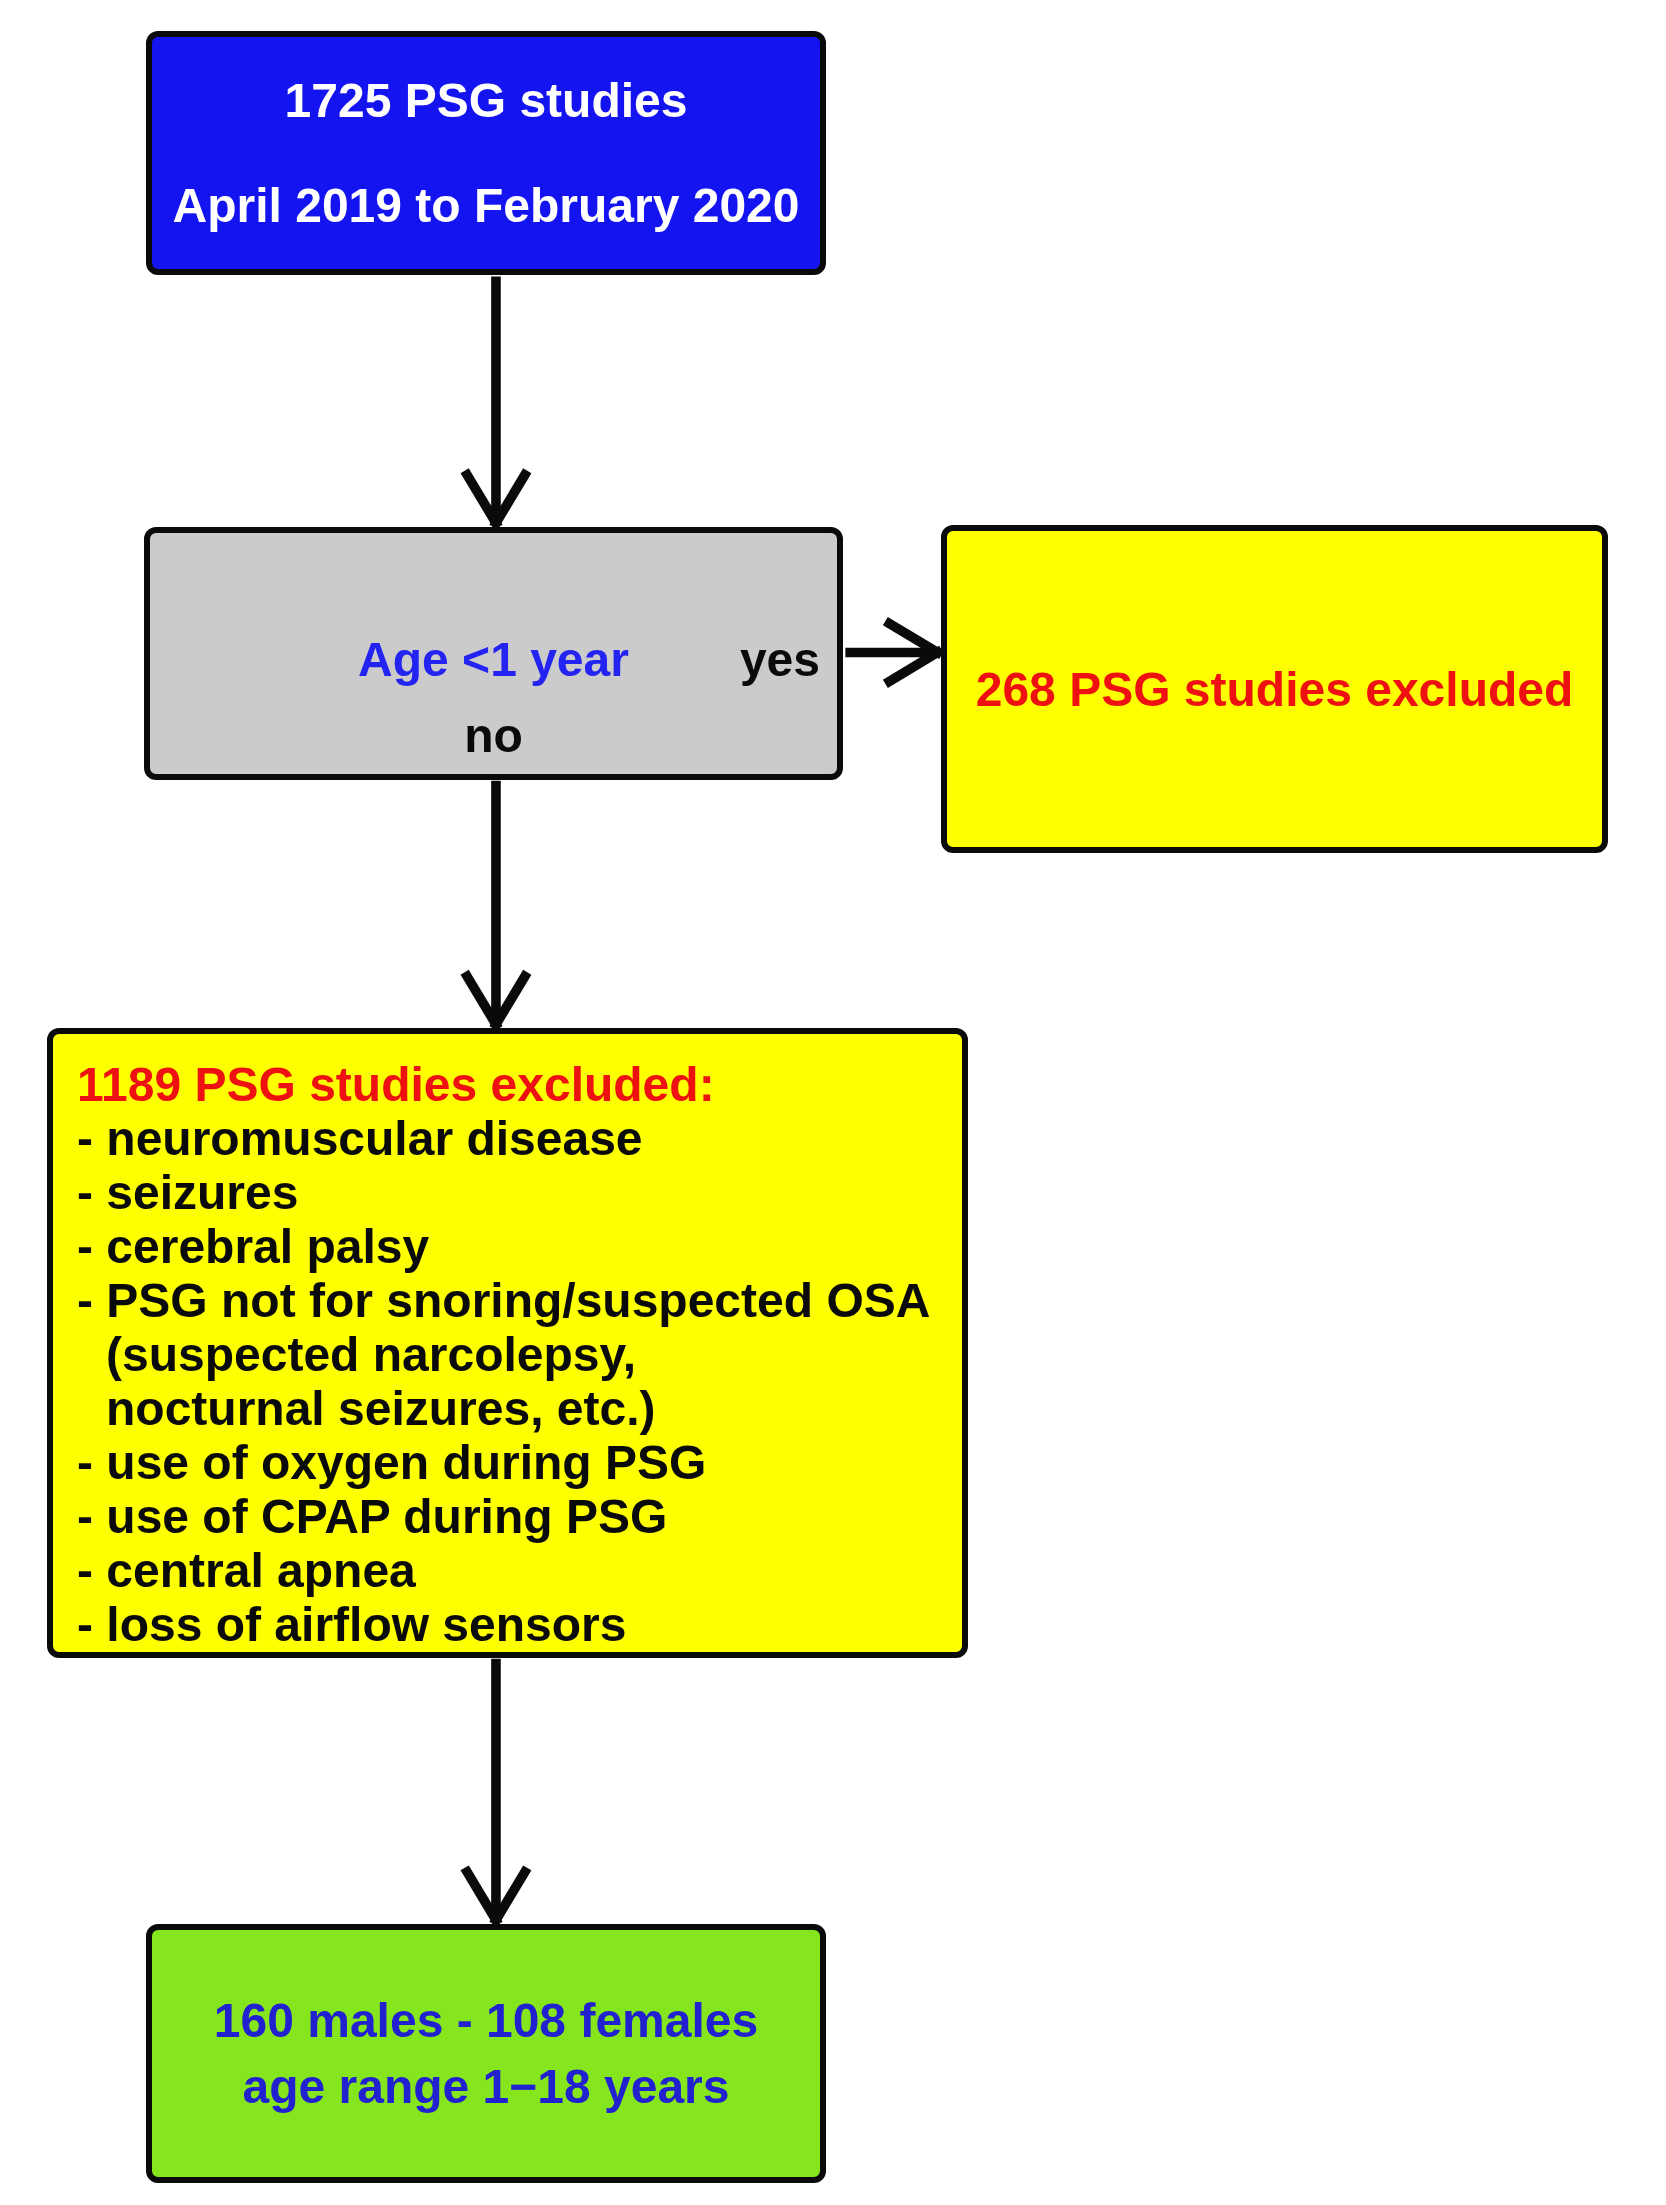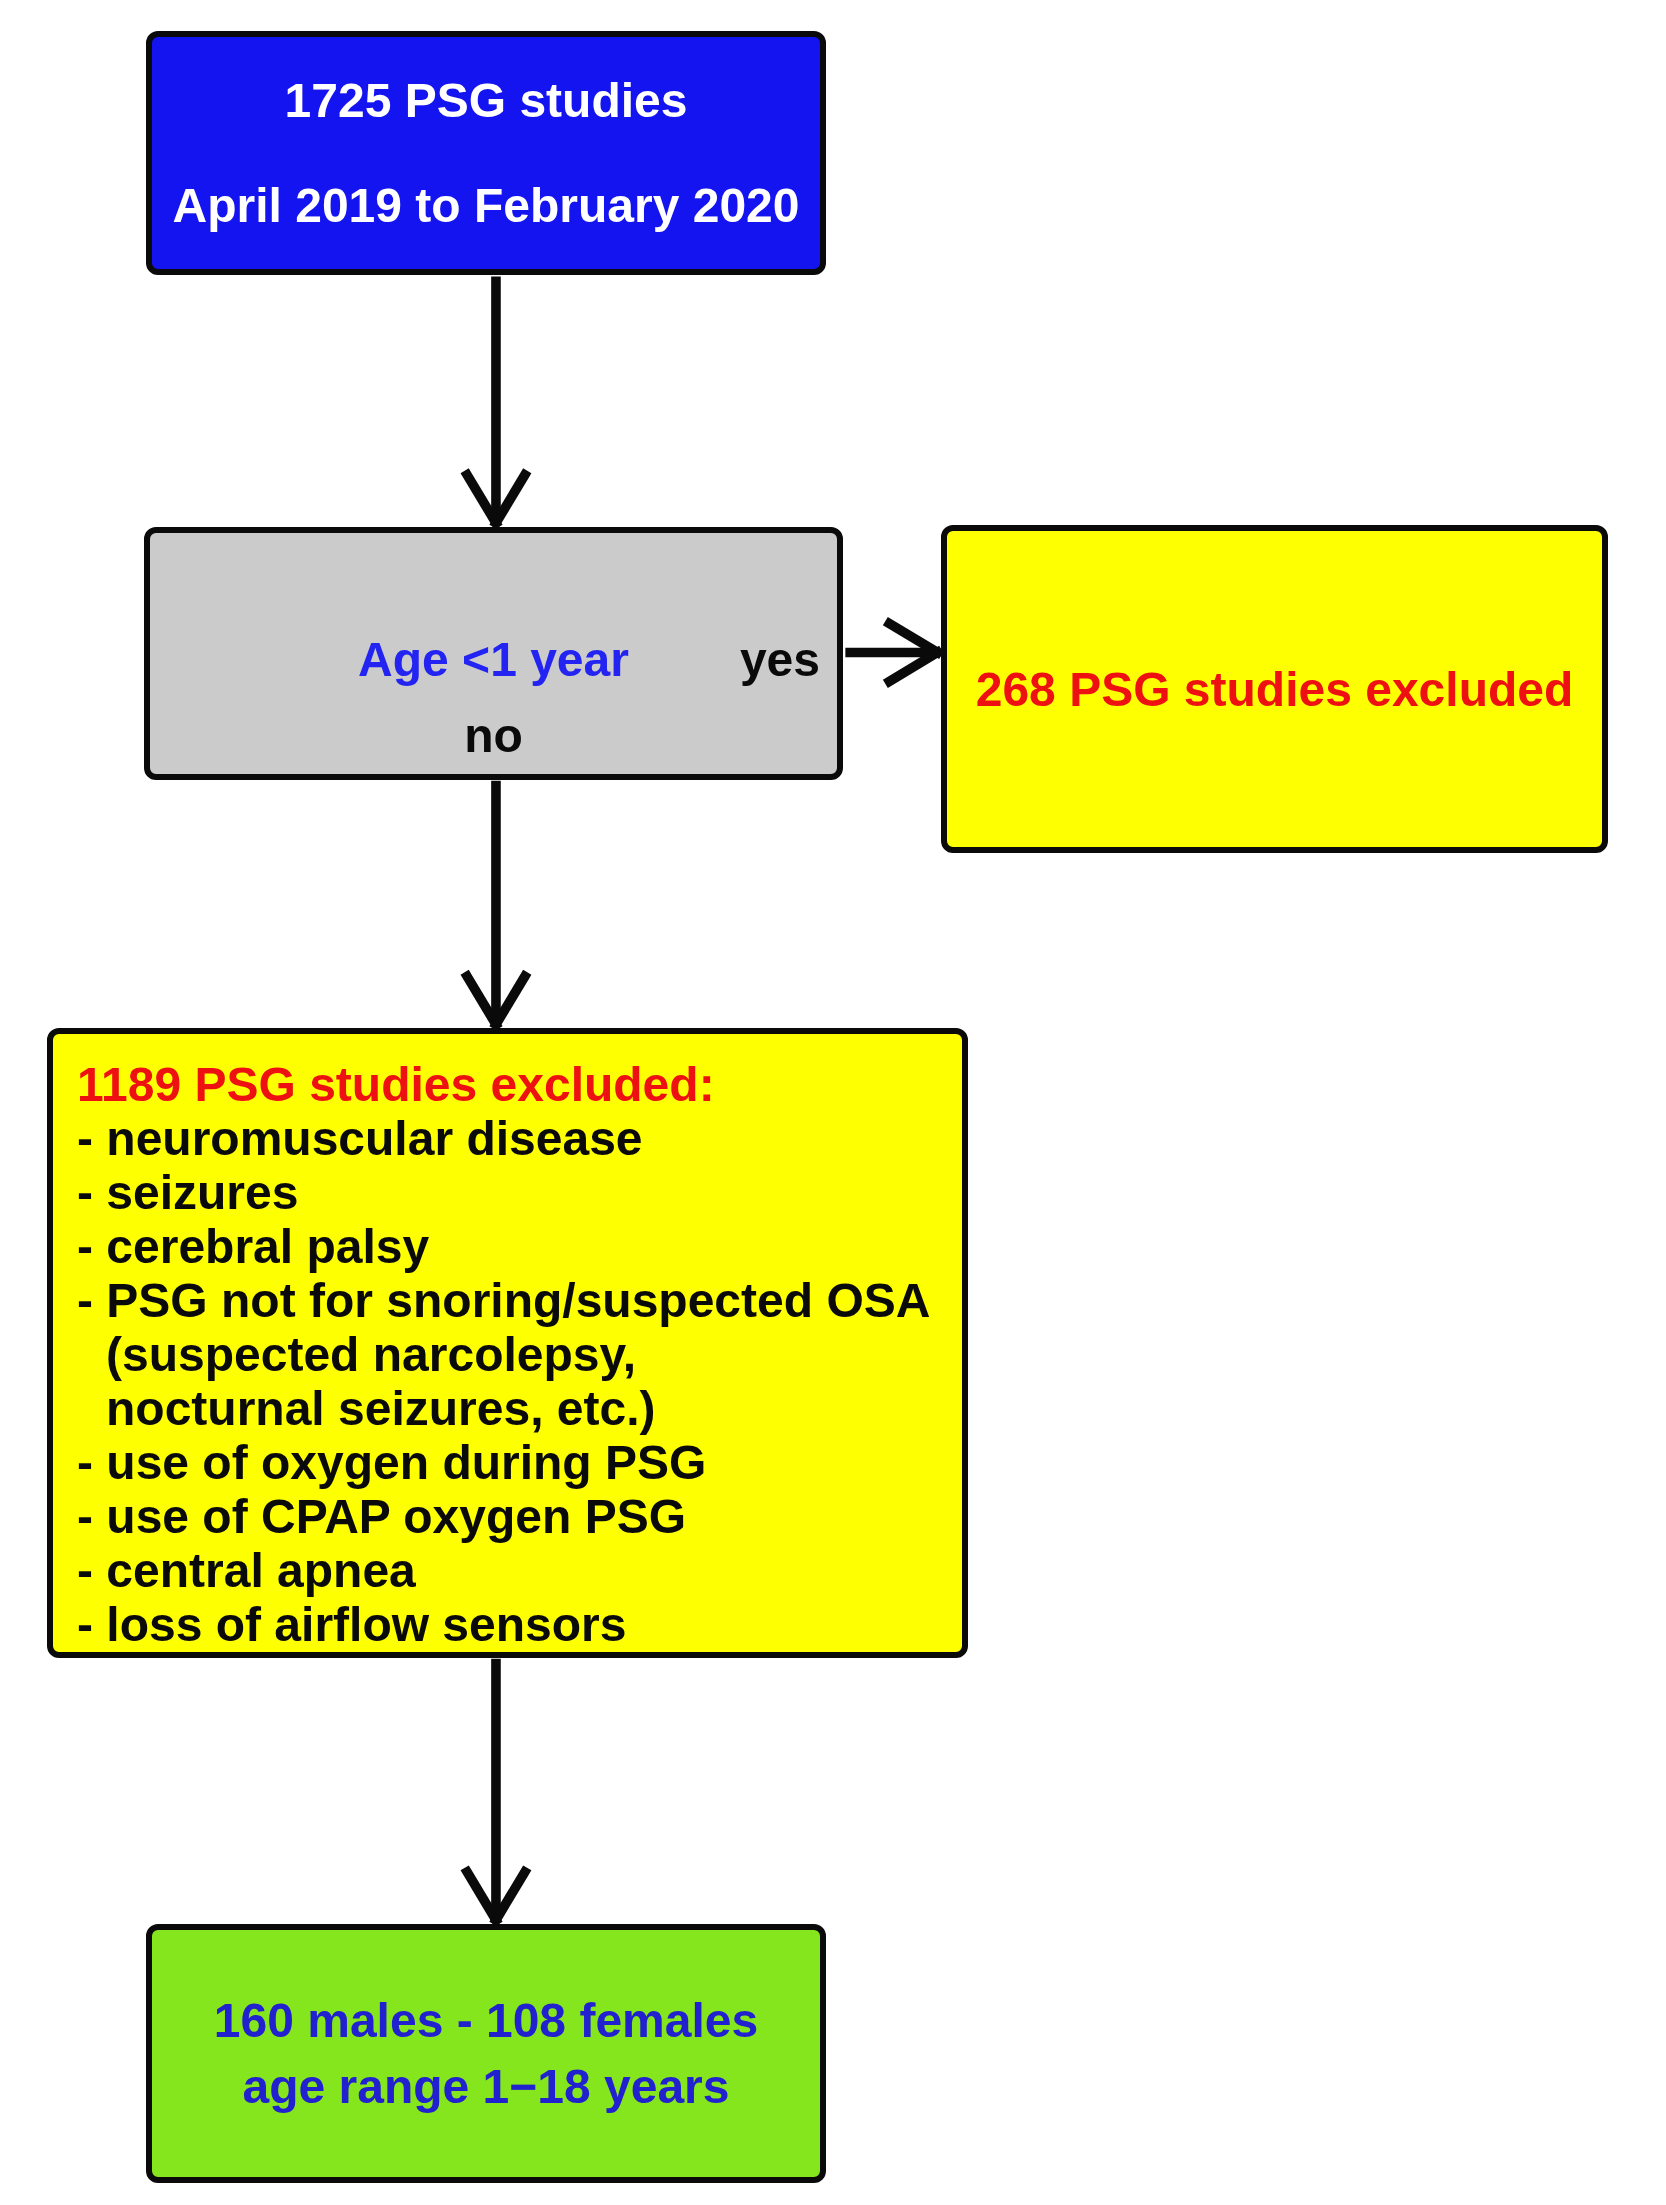--- a/index.html
+++ b/index.html
@@ -124,21 +124,21 @@
 
   <div class="box criteria-box">
     <div class="criteria-heading">1189 PSG studies excluded:</div>
     <div class="criteria-item">- neuromuscular disease</div>
     <div class="criteria-item">- seizures</div>
     <div class="criteria-item">- cerebral palsy</div>
     <div class="criteria-item">- PSG not for snoring/suspected OSA</div>
     <div class="criteria-item indent">(suspected narcolepsy,</div>
     <div class="criteria-item indent">nocturnal seizures, etc.)</div>
     <div class="criteria-item">- use of oxygen during PSG</div>
-    <div class="criteria-item">- use of CPAP oxygen PSG</div>
+    <div class="criteria-item">- use of CPAP during PSG</div>
     <div class="criteria-item">- central apnea</div>
     <div class="criteria-item">- loss of airflow sensors</div>
   </div>
 
   <div class="box final-box">
     <div>160 males - 108 females</div>
     <div>age range 1−18 years</div>
   </div>
 
 </div>

